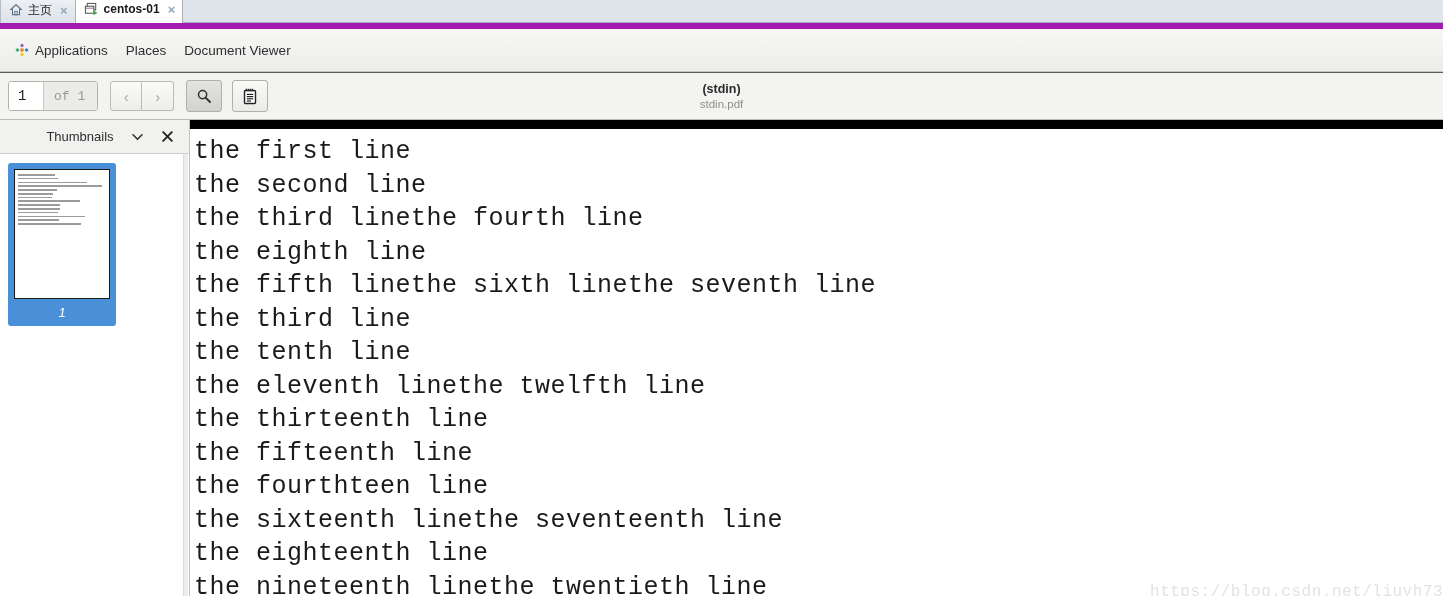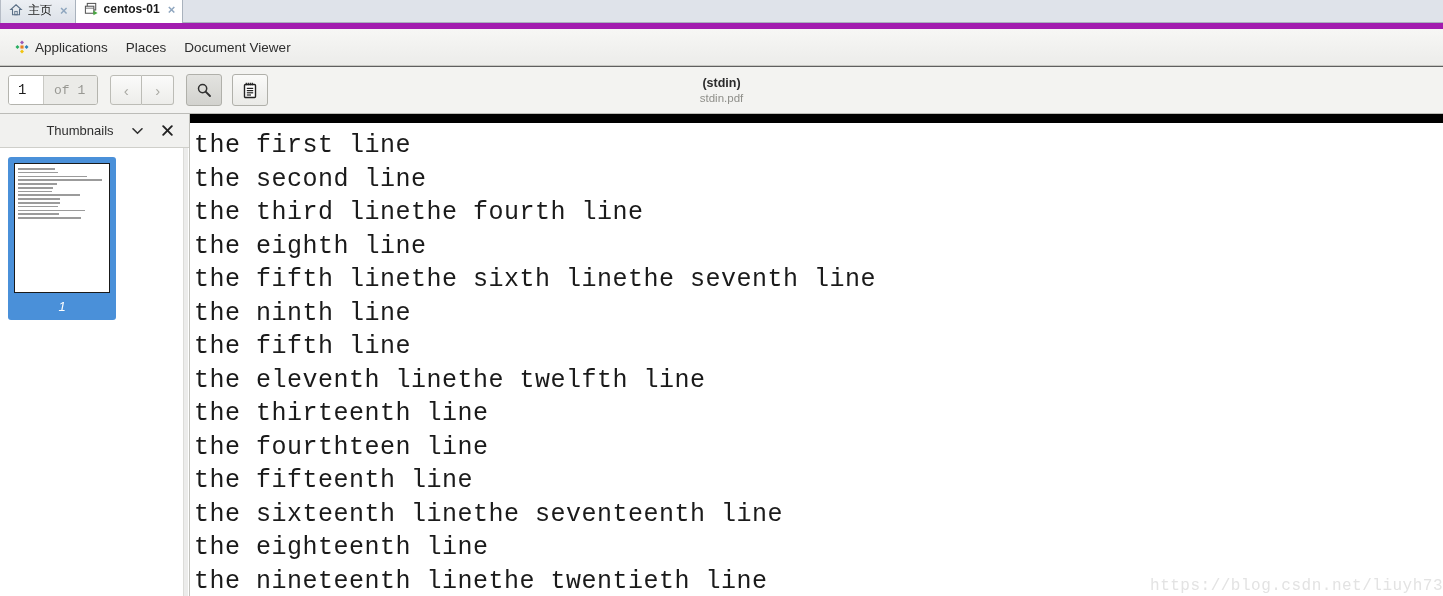--- a/index.html
+++ b/index.html
@@ -55,21 +55,21 @@
   }
   .tabbar-fill {
     flex: 1;
     height: 28px;
     border-bottom: 1px solid #a9b2bd;
   }
   .icon-svg { display: block; }
 
   
   .gnomebar {
-    height: 37px;
+    height: 43px;
     background: linear-gradient(#f7f7f5, #ececea);
     border-bottom: 1px solid #c7c7c2;
     display: flex;
     align-items: center;
     padding-left: 6px;
     font-size: 13.5px;
     color: #2e2e2e;
   }
   .gnome-item {
     padding: 0 9px;
@@ -423,25 +423,25 @@
     <div class="sb-scroll-track"></div>
   </div>
 
   <div class="docview">
     <div class="page">
       <div class="doc-line">the first line</div>
       <div class="doc-line">the second line</div>
       <div class="doc-line">the third linethe fourth line</div>
       <div class="doc-line">the eighth line</div>
       <div class="doc-line">the fifth linethe sixth linethe seventh line</div>
-      <div class="doc-line">the ninth line</div>
-      <div class="doc-line">the fifth line</div>
+      <div class="doc-line">the third line</div>
+      <div class="doc-line">the tenth line</div>
       <div class="doc-line">the eleventh linethe twelfth line</div>
       <div class="doc-line">the thirteenth line</div>
+      <div class="doc-line">the fifteenth line</div>
       <div class="doc-line">the fourthteen line</div>
-      <div class="doc-line">the fifteenth line</div>
       <div class="doc-line">the sixteenth linethe seventeenth line</div>
       <div class="doc-line">the eighteenth line</div>
       <div class="doc-line">the nineteenth linethe twentieth line</div>
     </div>
     <div class="watermark">https://blog.csdn.net/liuyh73</div>
   </div>
 </div>
 
 </body></html>

